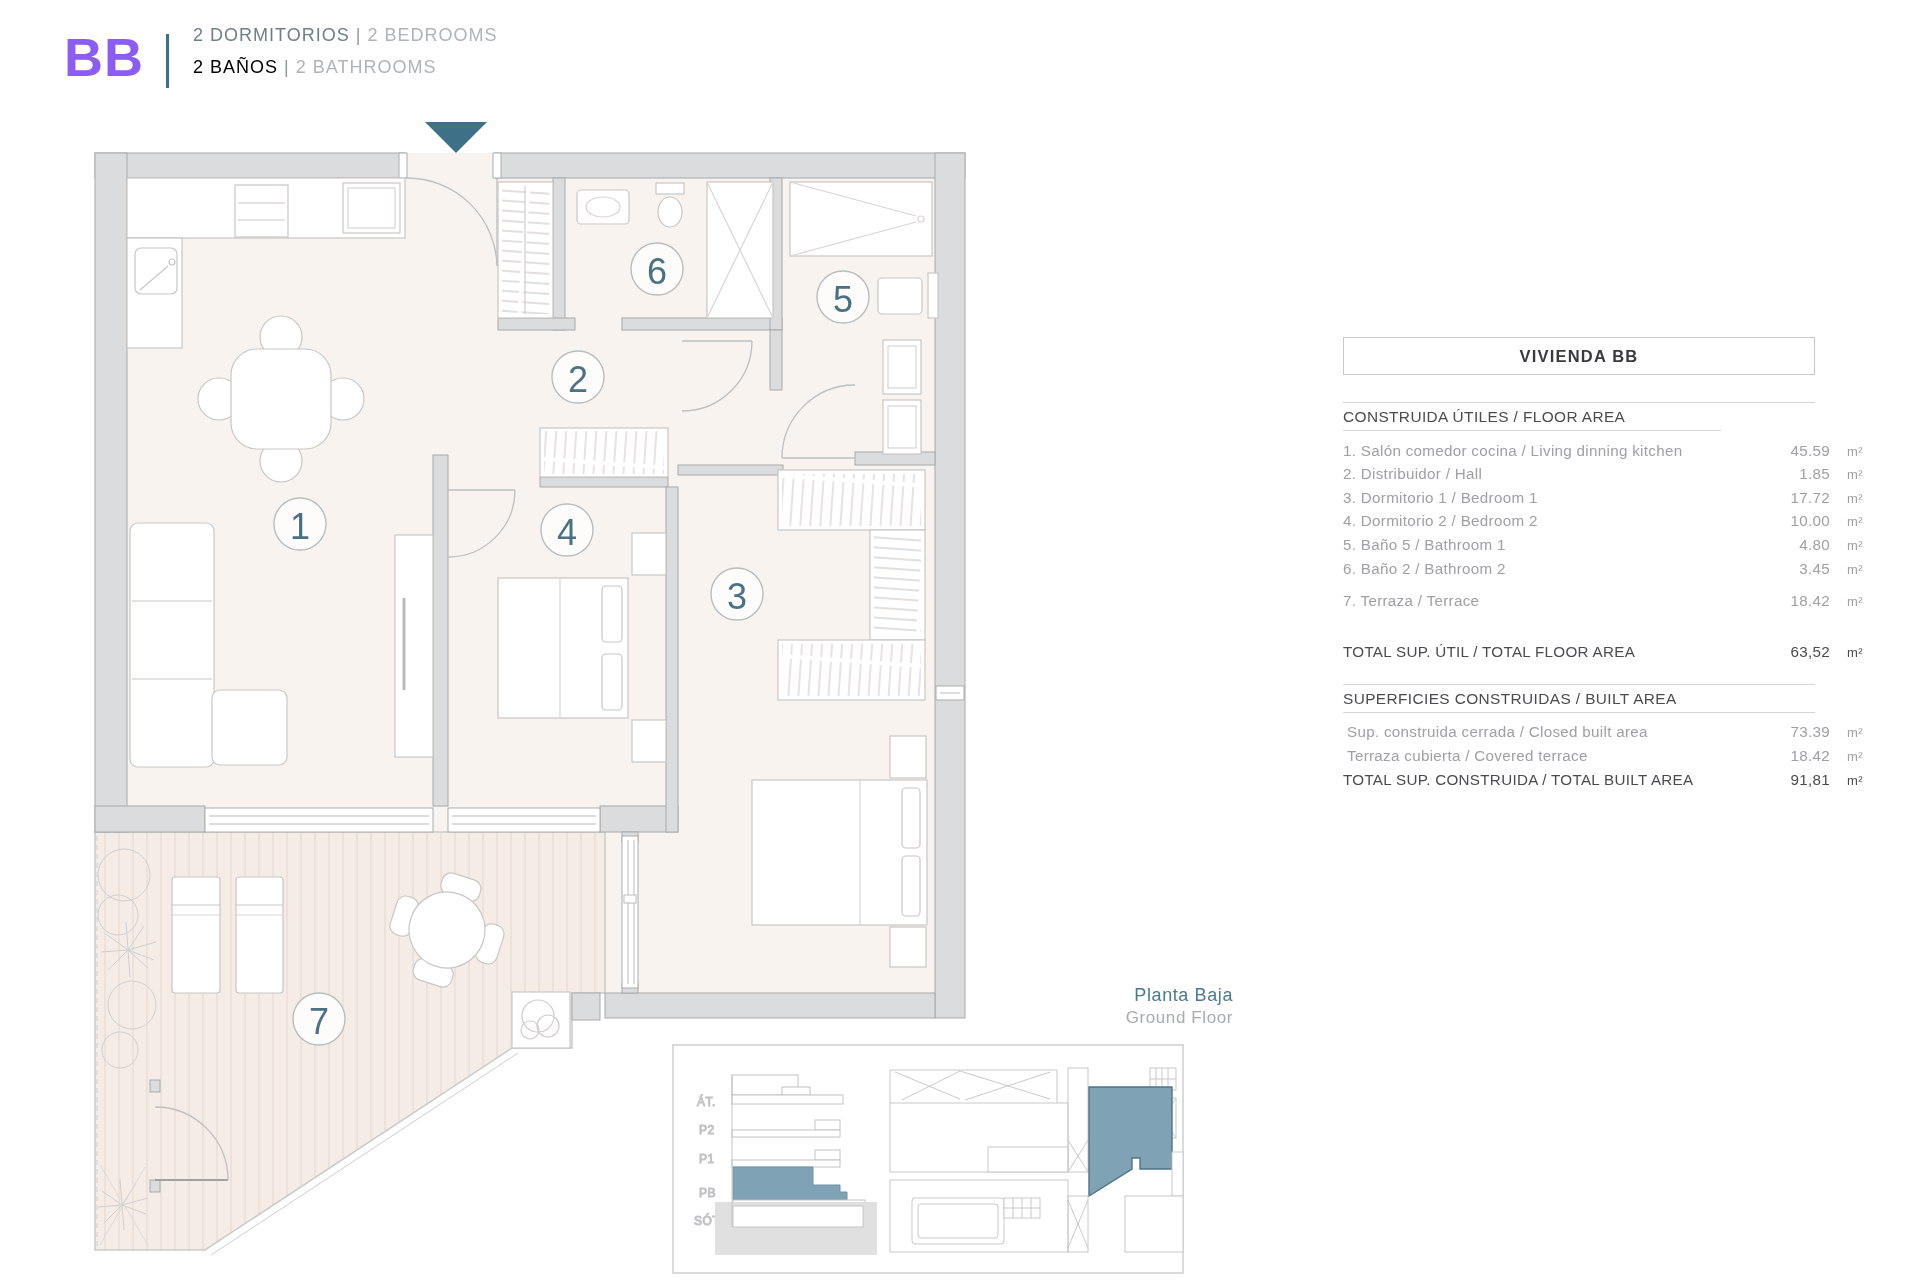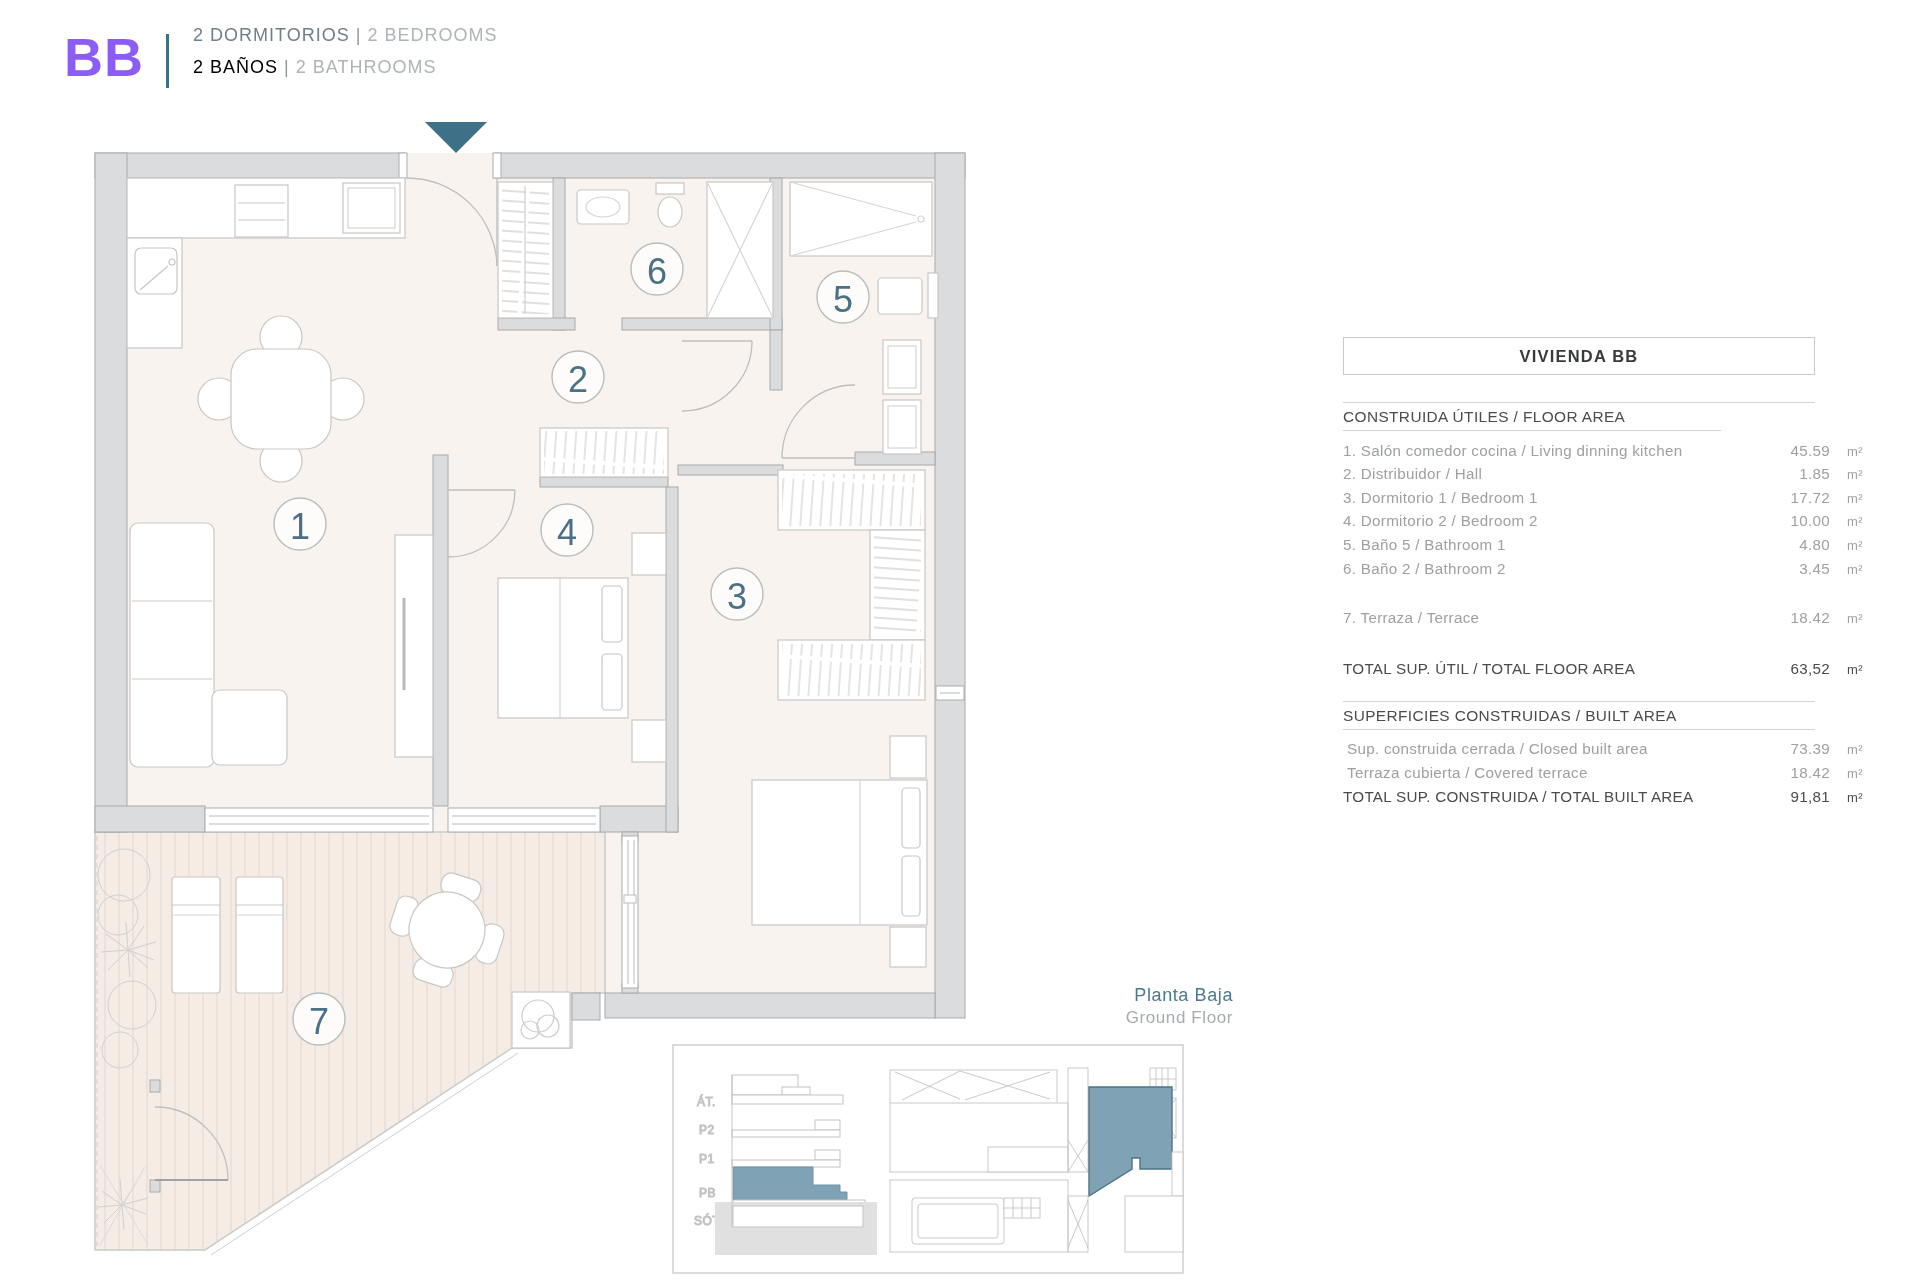--- a/index.html
+++ b/index.html
@@ -411,21 +411,21 @@
       <span class="tval">4.80</span>
       <span class="tunit">m²</span>
     </div>
     <div class="trow">
       <span class="tlabel">6. Baño 2 / Bathroom 2</span>
       <span class="tval">3.45</span>
       <span class="tunit">m²</span>
     </div>
   </div>
 
-  <div class="trow" style="margin-top:26px">
+  <div class="trow" style="margin-top:9px">
     <span class="tlabel">7. Terraza / Terrace</span>
     <span class="tval">18.42</span>
     <span class="tunit">m²</span>
   </div>
 
   <div class="trow dark" style="margin-top:27px">
     <span class="tlabel">TOTAL SUP. ÚTIL / TOTAL FLOOR AREA</span>
     <span class="tval">63,52</span>
     <span class="tunit">m²</span>
   </div>

